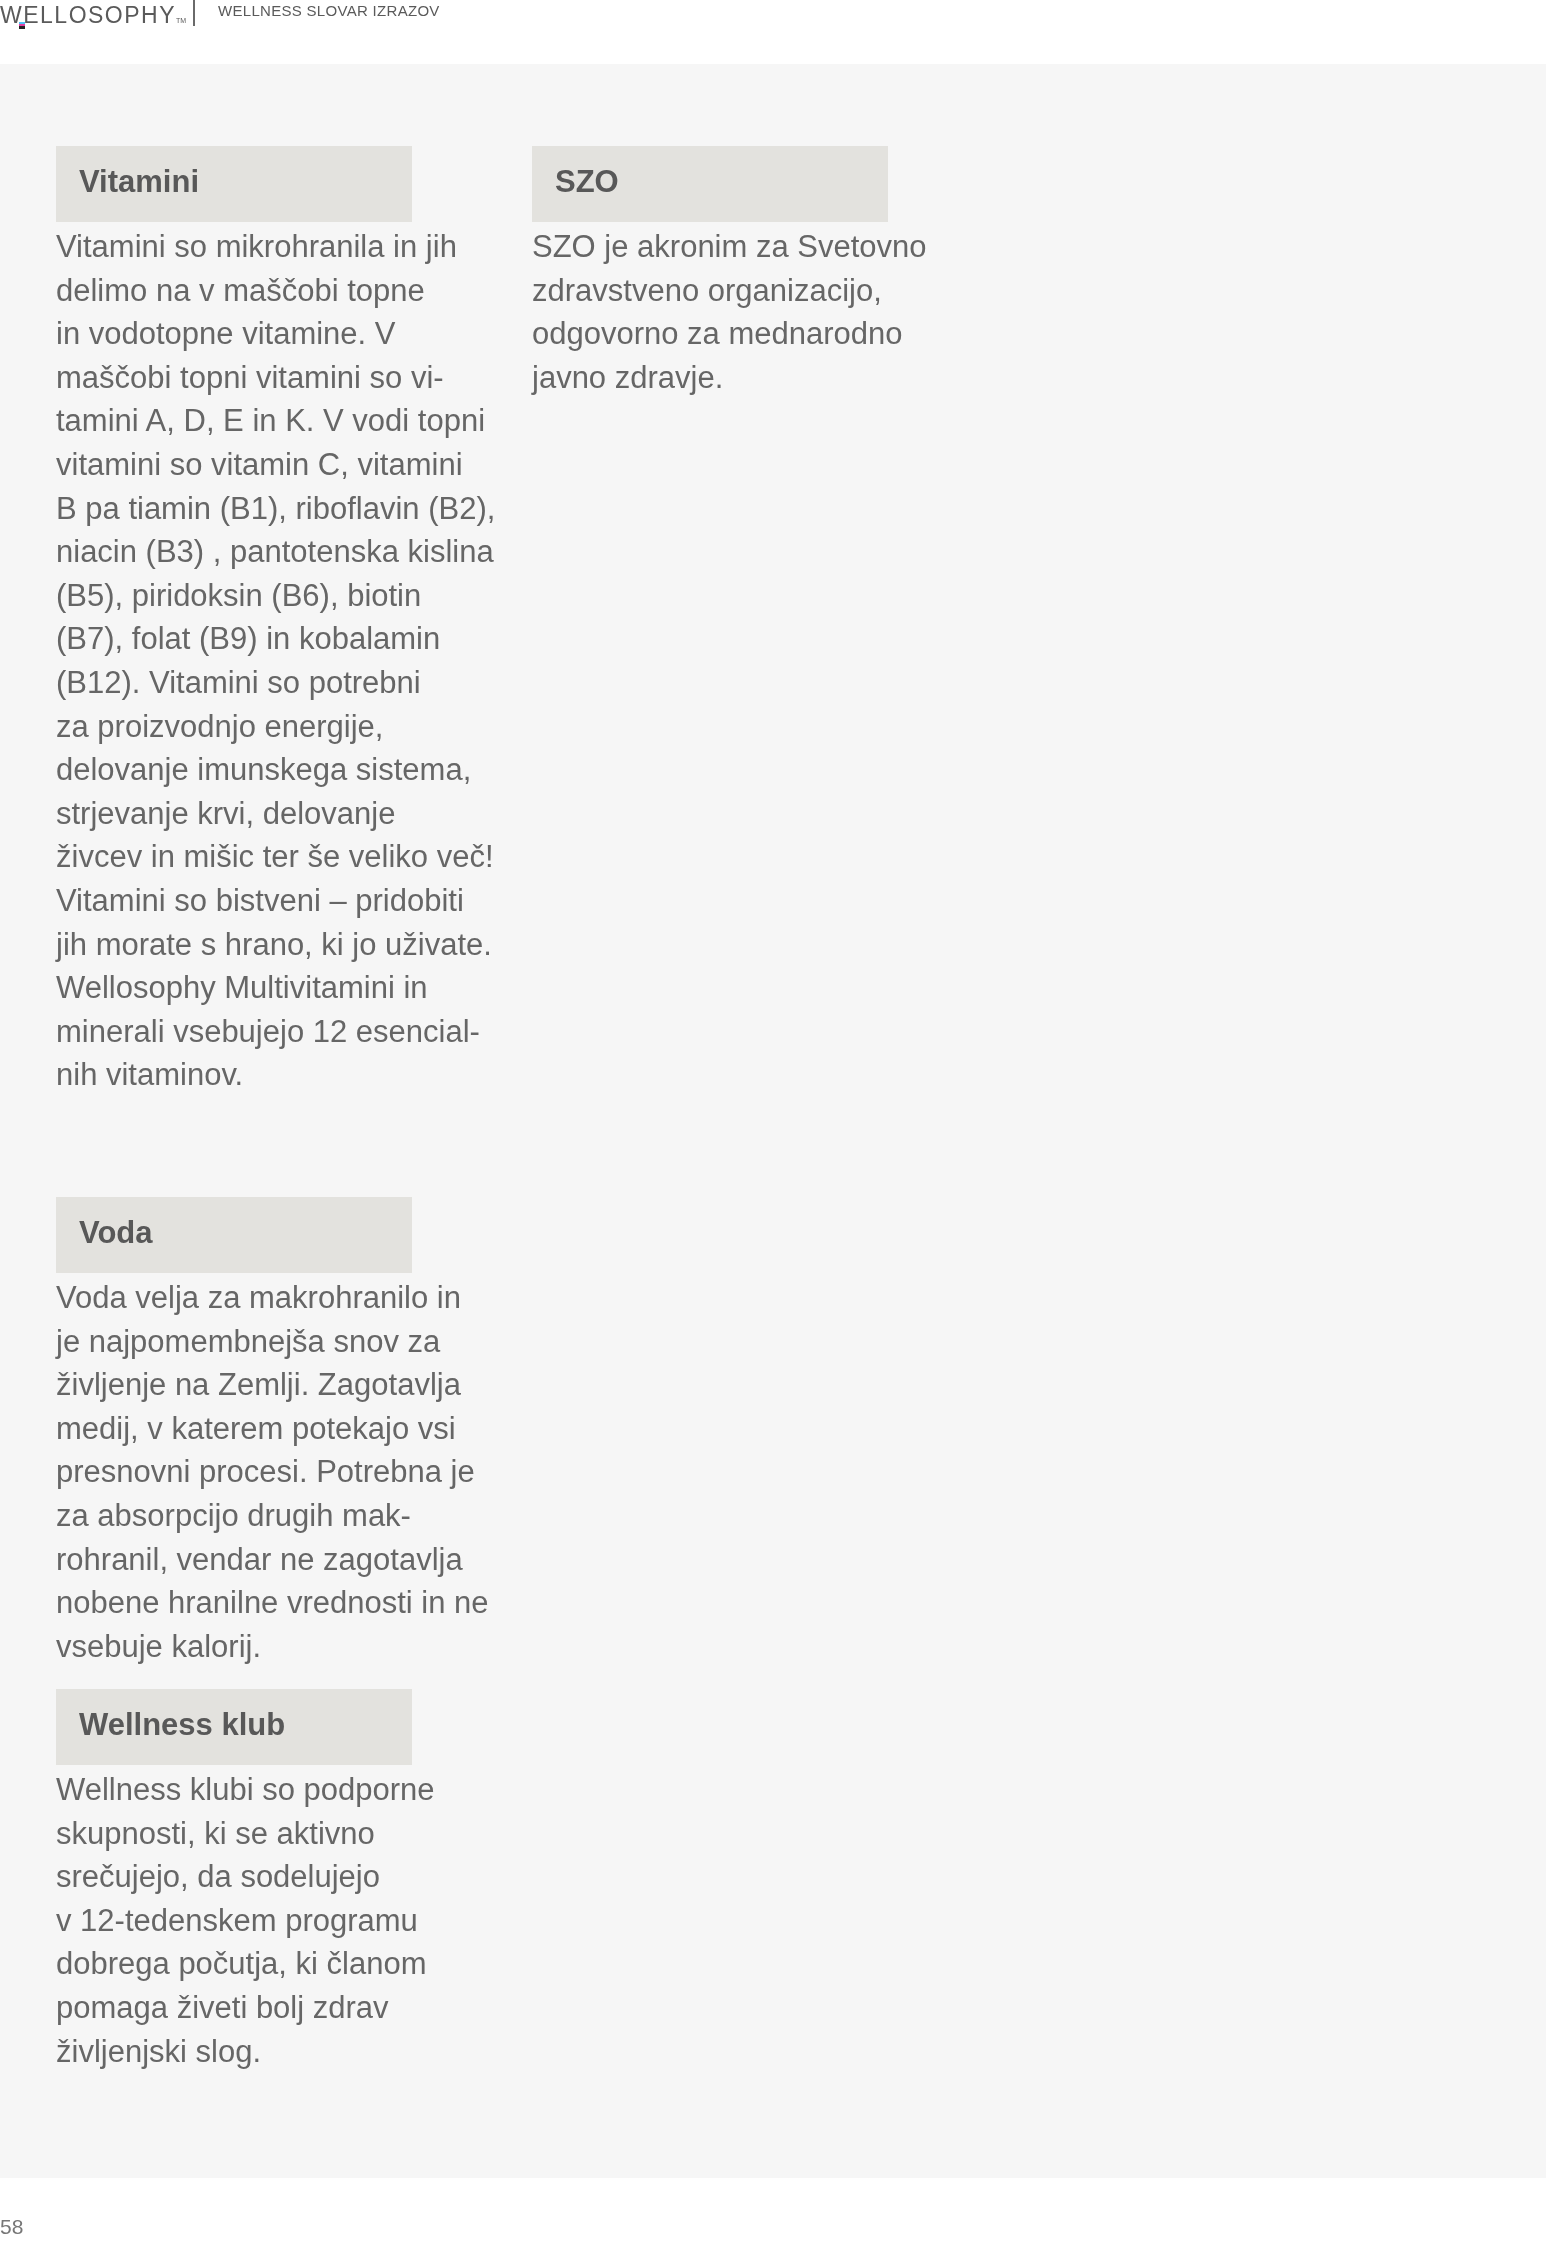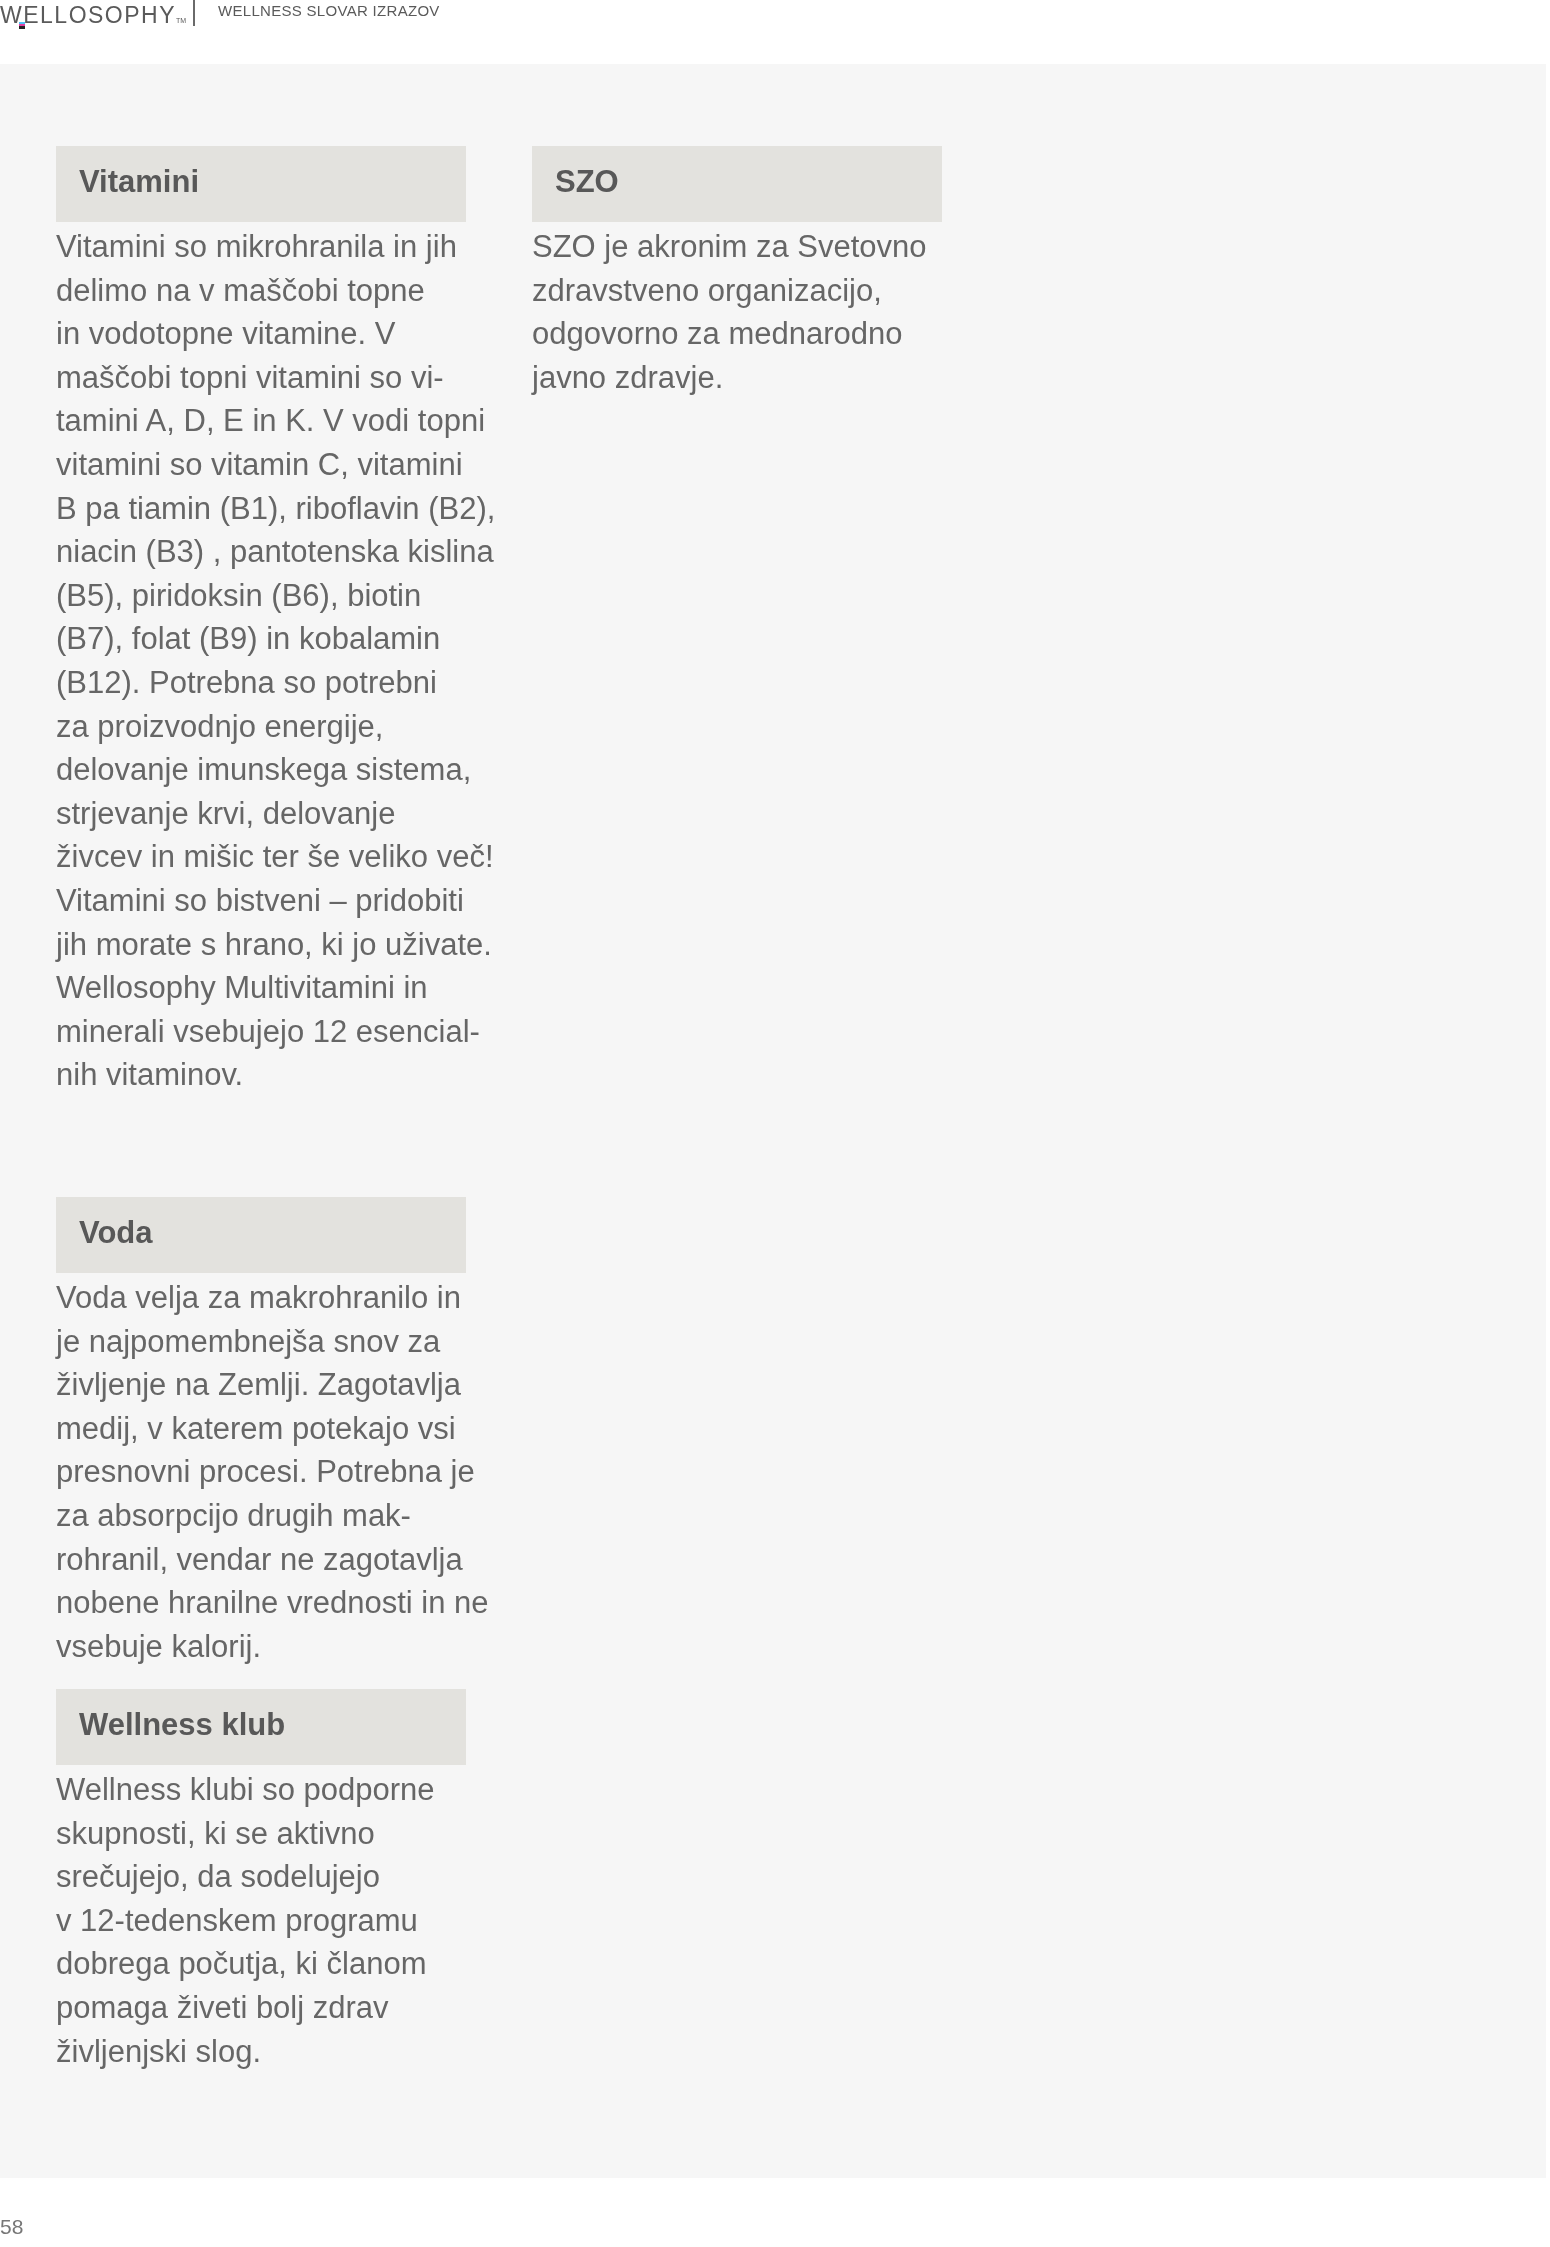--- a/index.html
+++ b/index.html
@@ -60,21 +60,21 @@
       left: 0; top: 64px;
       width: 1546px;
       height: 2114px;
       background: #f6f6f6;
     }
     .entry {
       position: absolute;
       width: 430px;
     }
     .entry-head {
-      width: 410px;
+      width: 356px;
       height: 76px;
       background: #e3e2de;
       box-sizing: border-box;
       padding-left: 23px;
       display: flex;
       align-items: center;
     }
     .entry-head span {
       font-weight: bold;
       font-size: 31px;
@@ -125,21 +125,21 @@
     <span class="line">Vitamini so mikrohranila in jih</span>
     <span class="line">delimo na v maščobi topne</span>
     <span class="line">in vodotopne vitamine. V</span>
     <span class="line">maščobi topni vitamini so vi-</span>
     <span class="line">tamini A, D, E in K. V vodi topni</span>
     <span class="line">vitamini so vitamin C, vitamini</span>
     <span class="line">B pa tiamin (B1), riboflavin (B2),</span>
     <span class="line">niacin (B3) , pantotenska kislina</span>
     <span class="line">(B5), piridoksin (B6), biotin</span>
     <span class="line">(B7), folat (B9) in kobalamin</span>
-    <span class="line">(B12). Potrebna so potrebni</span>
+    <span class="line">(B12). Vitamini so potrebni</span>
     <span class="line">za proizvodnjo energije,</span>
     <span class="line">delovanje imunskega sistema,</span>
     <span class="line">strjevanje krvi, delovanje</span>
     <span class="line">živcev in mišic ter še veliko več!</span>
     <span class="line">Vitamini so bistveni – pridobiti</span>
     <span class="line">jih morate s hrano, ki jo uživate.</span>
     <span class="line">Wellosophy Multivitamini in</span>
     <span class="line">minerali vsebujejo 12 esencial-</span>
     <span class="line">nih vitaminov.</span>
   </div>

